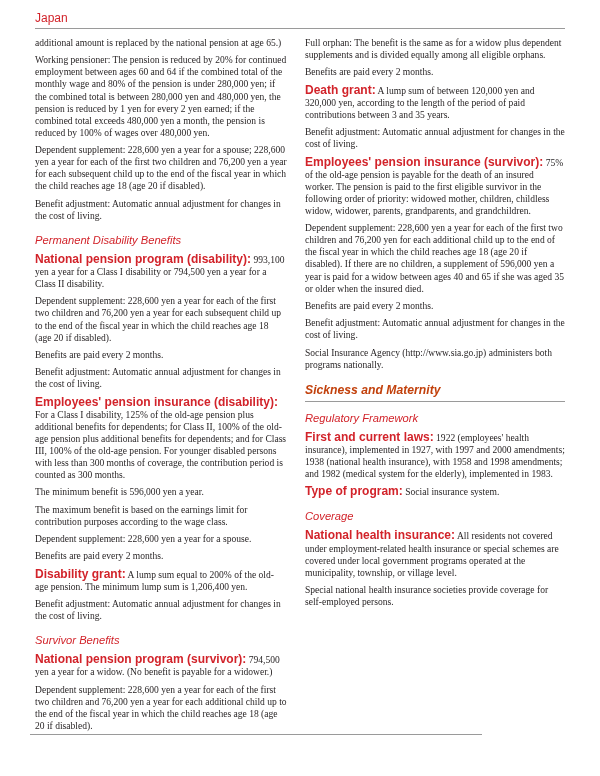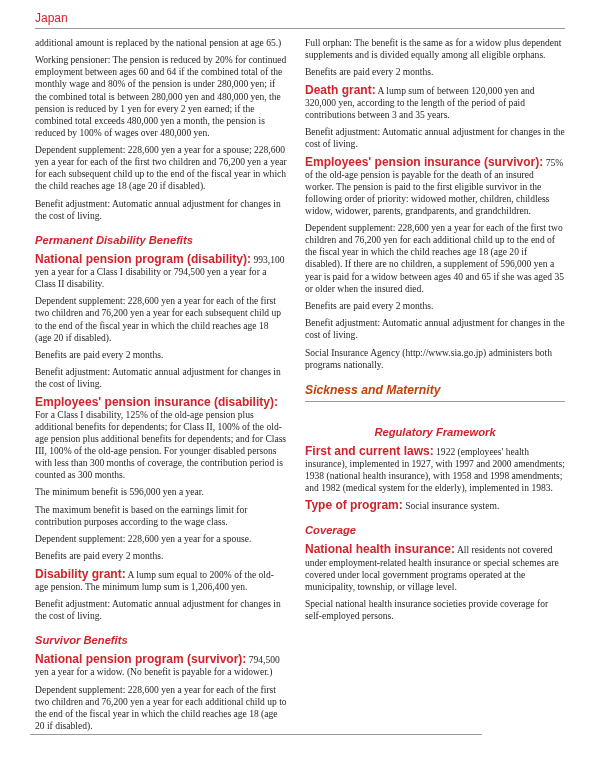--- a/index.html
+++ b/index.html
@@ -6,25 +6,25 @@
   body { width: 600px; height: 776px; position: relative; overflow: hidden;
          font-family: "Liberation Serif", serif; color: #231f20; }
   .header { position: absolute; left: 35px; top: 10px; width: 530px; }
   .header-title { font-family: "Liberation Sans", sans-serif; font-size: 12px; color: #d2232a; line-height: 16px; }
   .header-rule { height: 1px; background: #9a9a9a; margin-top: 2px; }
   .col { position: absolute; top: 37px; width: 252px; }
   .col.left { left: 35px; }
   .col.right { left: 305px; width: 260px; }
   p { margin: 0 0 5.2px 0; font-size: 9.55px; line-height: 12.1px; }
   .lbl { font-family: "Liberation Sans", sans-serif; font-weight: bold; color: #d2232a; font-size: 12px; }
-  h2 { font-family: "Liberation Sans", sans-serif; font-style: italic; font-weight: bold; color: #d2232a;
+  h2 { font-family: "Liberation Sans", sans-serif; font-style: italic; font-weight: normal; color: #d2232a;
        font-size: 11.2px; margin: 11px 0 6px 0; line-height: 14px; }
   h1 { font-family: "Liberation Sans", sans-serif; font-style: italic; font-weight: bold; color: #c2410c;
        font-size: 12.2px; margin: 12px 0 0 0; line-height: 15px; padding-bottom: 3px; border-bottom: 1px solid #9a9a9a; }
-  h1 + h2 { margin-top: 23px; text-align: center; }
+  h1 + h2 { margin-top: 9px; }
   .footer-rule { position: absolute; left: 30px; top: 734px; width: 452px; height: 1px; background: #9a9a9a; }
 </style>
 </head>
 <body>
 
 <div class="header">
   <div class="header-title">Japan</div>
   <div class="header-rule"></div>
 </div>
 

